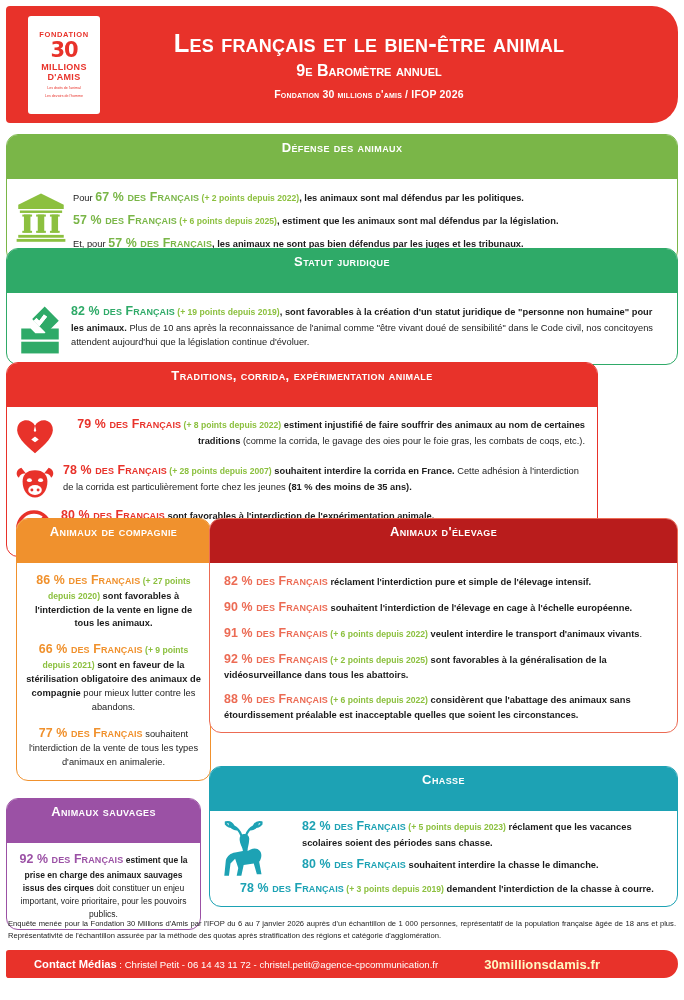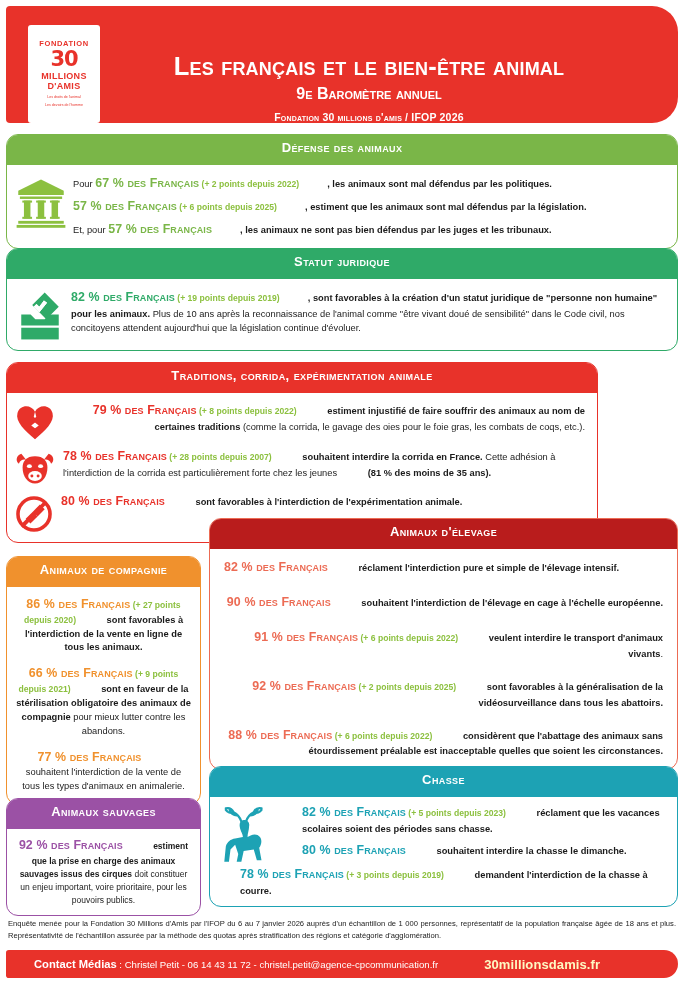--- a/index.html
+++ b/index.html
@@ -19,21 +19,21 @@
   }
 
   
   .masthead {
     position: absolute;
     left: 6px; top: 6px;
     width: 672px; height: 117px;
     background: #E8322A;
     border-radius: 4px 26px 26px 4px;
     display: flex;
-    align-items: flex-end;
+    align-items: center;
   }
   .logo-box {
     width: 72px; height: 98px;
     margin-left: 22px;
     background: #ffffff;
     border-radius: 3px;
     display: flex;
     flex-direction: column;
     align-items: center;
     justify-content: center;
@@ -109,21 +109,21 @@
     border-width: 1.4px;
     border-radius: 12px;
     overflow: hidden;
   }
   .card-head {
     text-align: center;
     color: #ffffff;
     font-weight: bold;
     font-variant: small-caps;
     letter-spacing: .4px;
-    padding: 5px 4px 10px;
+    padding: 5px 4px 24px;
     font-size: 13px;
   }
   .card-body {
     display: flex;
     padding: 9px 10px 9px 8px;
     gap: 6px;
   }
   .icon-col {
     flex: none;
     display: flex;
@@ -142,47 +142,47 @@
     font-weight: bold;
     font-size: 12.4px;
     font-variant: small-caps;
     letter-spacing: .1px;
   }
   .pts {
     font-weight: bold;
     font-size: 8.6px;
     color: #8CC03F;
   }
-  .b { font-weight: bold; padding-left: 28px; }
+  .b { font-weight: bold; }
 
   
   .c-defense { border-color: #7AB648; left: 6px; top: 134px; width: 672px; }
   .c-defense .card-head { background: #7AB648; }
   .c-defense .pc { color: #7AB648; }
 
   .c-statut { border-color: #2FAA68; left: 6px; top: 248px; width: 672px; }
   .c-statut .card-head { background: #2FAA68; }
   .c-statut .pc { color: #2FAA68; }
 
   .c-trad { border-color: #E8322A; left: 6px; top: 362px; width: 592px; }
   .c-trad .card-head { background: #E8322A; }
   .c-trad .pc { color: #E8322A; }
 
-  .c-compagnie { border-color: #F0912D; left: 6px; top: 518px; width: 195px; margin-top: 38px; }
+  .c-compagnie { border-color: #F0912D; left: 16px; top: 518px; width: 195px; }
   .c-compagnie .card-head { background: #F0912D; }
   .c-compagnie .pc { color: #F0912D; }
   .c-compagnie .card-body { display: block; padding: 8px 9px 10px; text-align: center; }
   .c-compagnie .line { line-height: 1.5; }
   .c-compagnie .line + .line { margin-top: 9px; }
 
   .c-elevage { border-color: #EC6B54; left: 209px; top: 518px; width: 469px; }
   .c-elevage .card-head { background: #b91c1c; }
   .c-elevage .pc { color: #EC6B54; }
   .c-elevage .card-body { display: block; padding: 9px 14px 10px; }
-  .c-elevage .line + .line { margin-top: 16px; text-align: right; }
+  .c-elevage .line + .line { margin-top: 7px; }
 
   .c-sauvages { border-color: #9B51A5; left: 6px; top: 798px; width: 195px; }
   .c-sauvages .card-head { background: #9B51A5; }
   .c-sauvages .pc { color: #9B51A5; }
   .c-sauvages .card-body { display: block; padding: 7px 7px 9px; text-align: center; }
   .c-sauvages .line { font-size: 8.5px; }
 
   .c-chasse { border-color: #1DA2B4; left: 209px; top: 766px; width: 469px; }
   .c-chasse .card-head { background: #1DA2B4; }
   .c-chasse .pc { color: #1DA2B4; }

